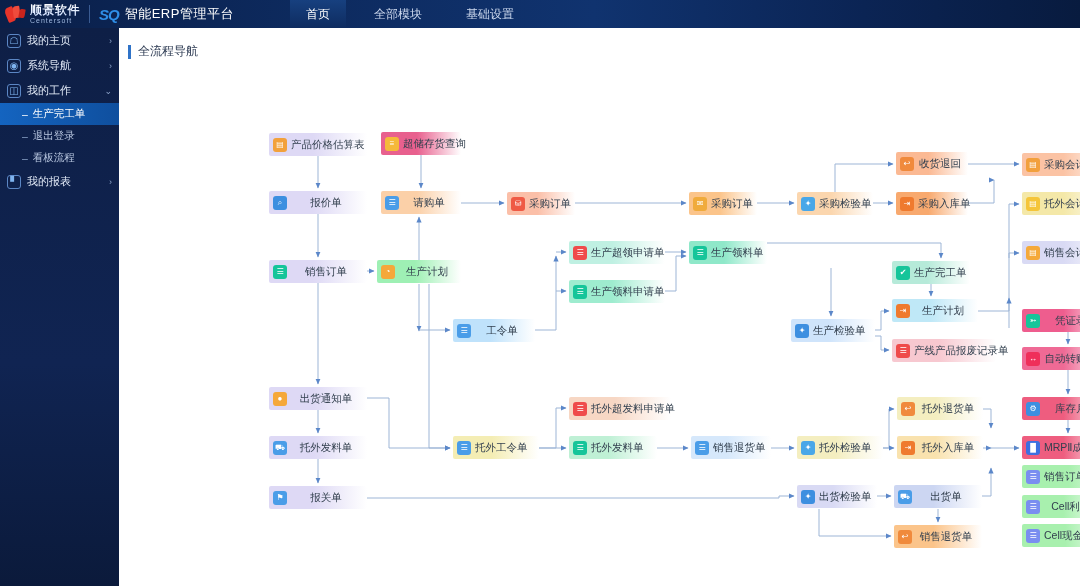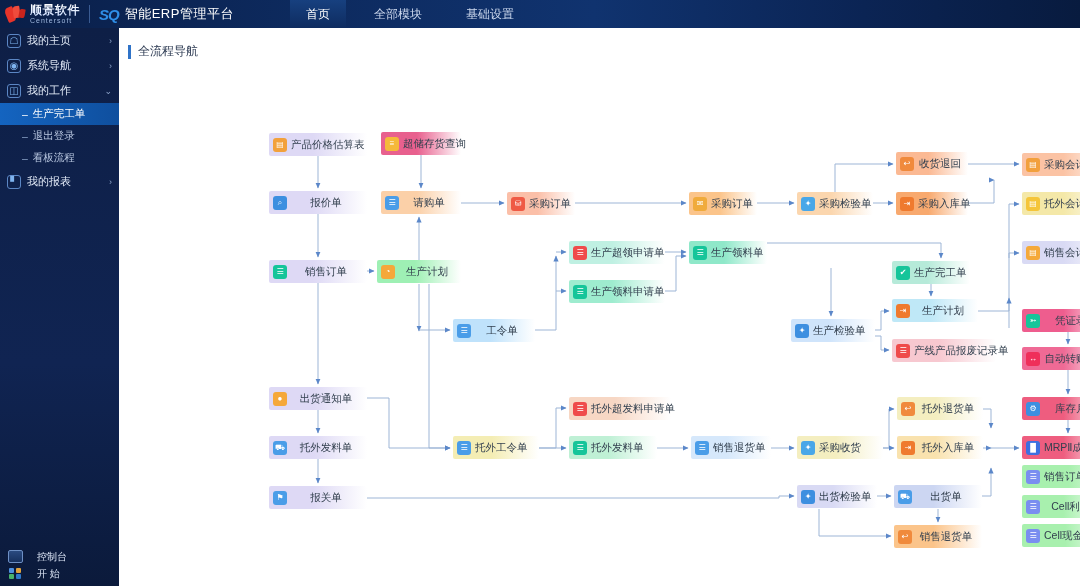--- a/index.html
+++ b/index.html
@@ -136,35 +136,20 @@
   <div class="side-sub">
     <span class="dash">–</span>
     <span>看板流程</span>
   </div>
   <div class="side-item">
     <span class="si-ic">▘</span>
     <span class="si-lb">我的报表</span>
     <span class="si-ar">›</span>
   </div>
 
-  <div id="side-bottom">
-    <div class="sb-row">
-      <span class="sb-ic"></span>
-      <span>控制台</span>
-    </div>
-    <div class="sb-row">
-      <span class="sb-ic dots">
-          <i></i>
-          <i></i>
-          <i></i>
-          <i></i>
-        </span>
-      <span>开 始</span>
-    </div>
-  </div>
 </div>
 
 <div id="main">
   <div id="ptitle">
     <span class="bar"></span>
     <span class="tx">全流程导航</span>
   </div>
 
   <div id="canvas">
     <svg id="edges" viewBox="0 0 961 558" xmlns="http://www.w3.org/2000/svg">
@@ -408,21 +393,21 @@
       <div class="node lbl-left" style="left: 450px; top: 408px; width: 88px; background: linear-gradient(90deg, rgb(191, 240, 213) 0%, rgb(191, 240, 213) 45%, rgba(255, 255, 255, 0) 100%);">
         <span class="nic" style="background: rgb(22, 197, 154);">☰</span>
         <span class="nlb">托外发料单</span>
       </div>
       <div class="node" style="left: 572px; top: 408px; width: 80px; background: linear-gradient(90deg, rgb(214, 232, 251) 0%, rgb(214, 232, 251) 45%, rgba(255, 255, 255, 0) 100%);">
         <span class="nic" style="background: rgb(74, 157, 232);">☰</span>
         <span class="nlb">销售退货单</span>
       </div>
       <div class="node lbl-left" style="left: 678px; top: 408px; width: 86px; background: linear-gradient(90deg, rgb(244, 238, 192) 0%, rgb(244, 238, 192) 45%, rgba(255, 255, 255, 0) 100%);">
         <span class="nic" style="background: rgb(73, 167, 232);">✦</span>
-        <span class="nlb">采购收货</span>
+        <span class="nlb">托外检验单</span>
       </div>
       <div class="node" style="left: 778px; top: 369px; width: 86px; background: linear-gradient(90deg, rgb(244, 238, 192) 0%, rgb(244, 238, 192) 45%, rgba(255, 255, 255, 0) 100%);">
         <span class="nic" style="background: rgb(240, 138, 60);">↩</span>
         <span class="nlb">托外退货单</span>
       </div>
       <div class="node" style="left: 778px; top: 408px; width: 86px; background: linear-gradient(90deg, rgb(249, 226, 174) 0%, rgb(249, 226, 174) 45%, rgba(255, 255, 255, 0) 100%);">
         <span class="nic" style="background: rgb(239, 122, 46);">⇥</span>
         <span class="nlb">托外入库单</span>
       </div>
       <div class="node lbl-left" style="left: 678px; top: 457px; width: 80px; background: linear-gradient(90deg, rgb(217, 218, 244) 0%, rgb(217, 218, 244) 45%, rgba(255, 255, 255, 0) 100%);">

